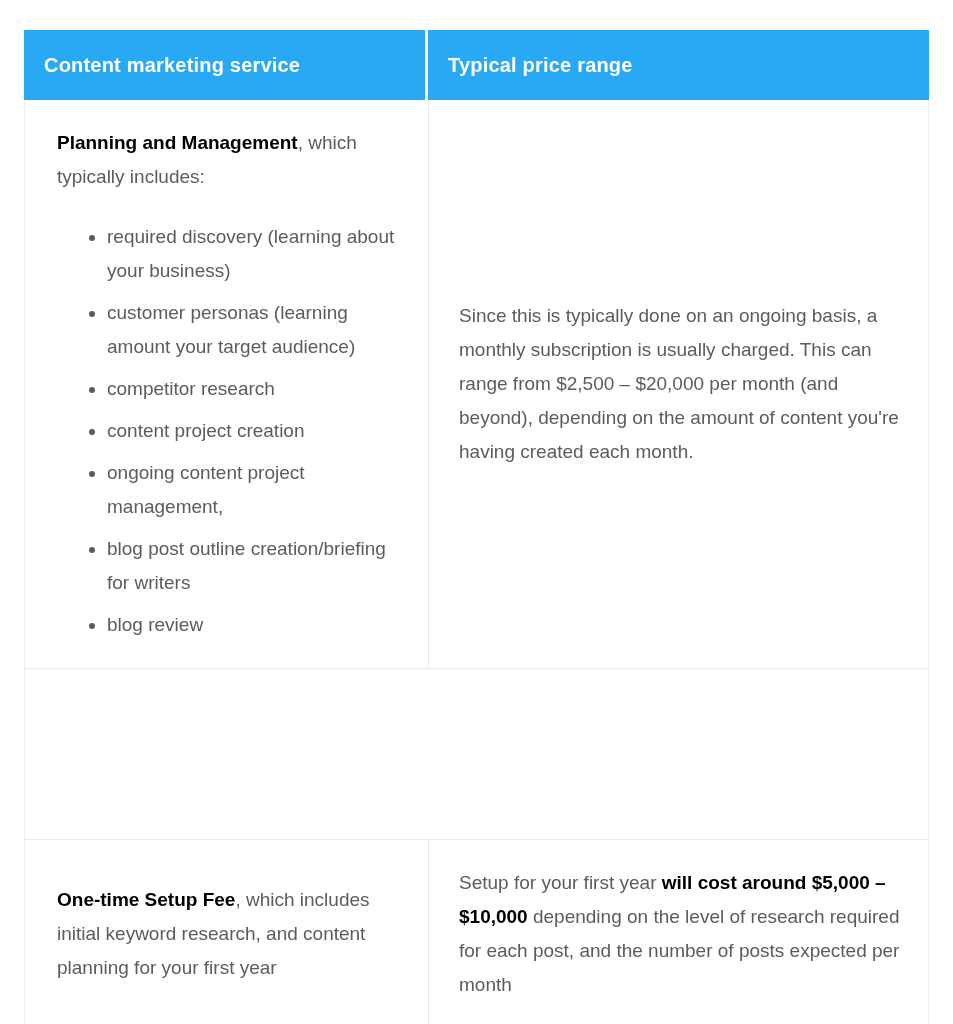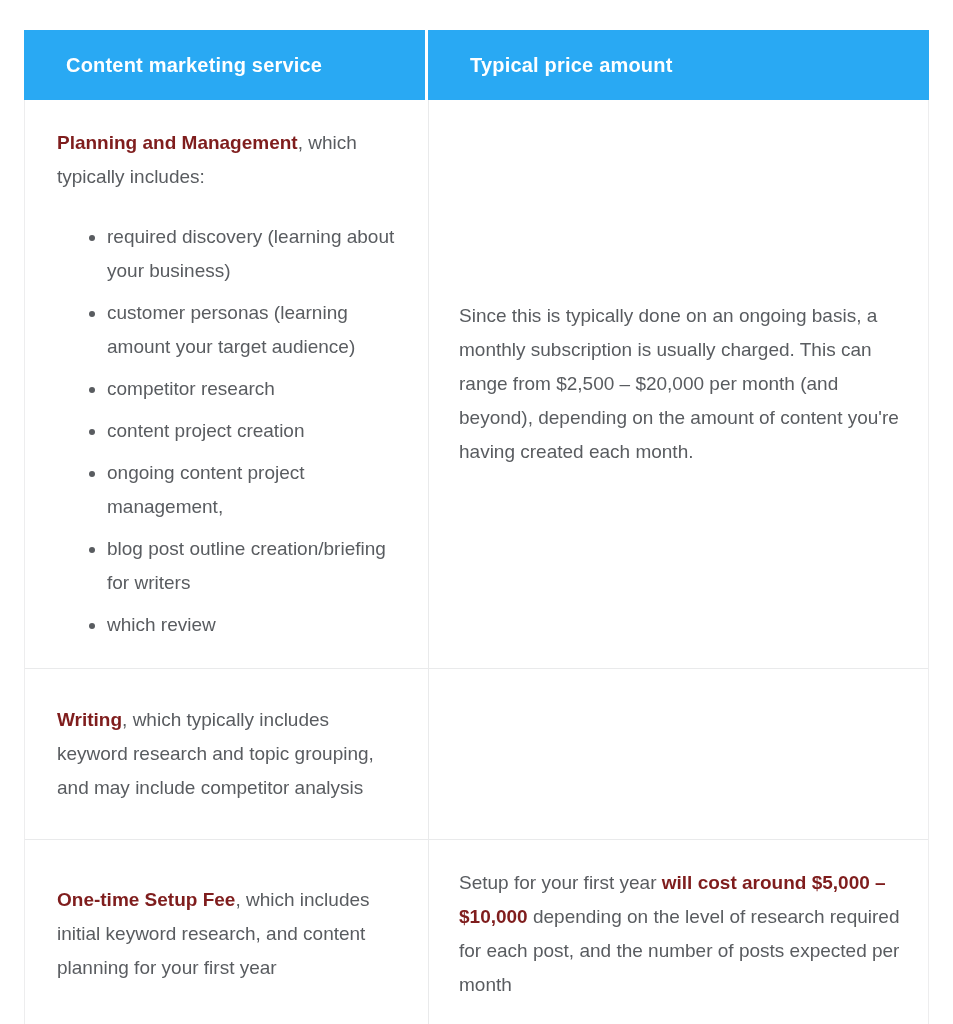--- a/index.html
+++ b/index.html
@@ -27,21 +27,21 @@
   }
   .th {
     box-sizing: border-box;
     background: #29a9f3;
     color: #ffffff;
     font-weight: 700;
     font-size: 20px;
     height: 70px;
     display: flex;
     align-items: center;
-    padding-left: 42px;
+    padding-left: 20px;
     letter-spacing: 0.2px;
   }
   .th.first {
     border-right: 3px solid #ffffff;
   }
   .tbody {
     border-left: 1px solid #ededee;
     border-right: 1px solid #ededee;
     border-bottom: 1px solid #ededee;
   }
@@ -70,21 +70,21 @@
   }
   .cell.price {
     padding-left: 30px;
     padding-right: 28px;
   }
   .cell p {
     margin: 0;
   }
   .b {
     font-weight: 700;
-    color: #7f1d1d;
+    color: #000000;
     text-align: center;
   }
   ul.bullets {
     margin: 26px 0 0 0;
     padding-left: 50px;
     list-style: disc;
   }
   ul.bullets:empty { display: none; }
   ul.bullets li {
     margin-bottom: 8px;
@@ -92,48 +92,44 @@
   ul.bullets li:last-child { margin-bottom: 0; }
 </style>
 </head>
 <body>
 
 <div class="canvas">
   <div class="pricing-table">
 
     <div class="thead">
       <div class="th first">Content marketing service</div>
-      <div class="th">Typical price amount</div>
+      <div class="th">Typical price range</div>
     </div>
 
     <div class="tbody">
 
       <div class="row row-planning">
         <div class="cell service">
           <p><span class="b">Planning and Management</span><span>, which typically includes:</span></p>
           <ul class="bullets">
               <li>required discovery (learning about your business)</li>
               <li>customer personas (learning amount your target audience)</li>
               <li>competitor research</li>
               <li>content project creation</li>
               <li>ongoing content project management,</li>
               <li>blog post outline creation/briefing for writers</li>
-              <li>which review</li>
+              <li>blog review</li>
             </ul>
         </div>
         <div class="cell price">
           <p><span>Since this is typically done on an ongoing basis, a monthly subscription is usually charged. This can range from $2,500 – $20,000 per month (and beyond), depending on the amount of content you're having created each month.</span></p>
         </div>
       </div>
 
       <div class="row row-writing">
-        <div class="cell service">
-          <p><span class="b">Writing</span><span>, which typically includes keyword research and topic grouping, and may include competitor analysis</span></p>
-
-        </div>
       </div>
 
       <div class="row row-setup">
         <div class="cell service">
           <p><span class="b">One-time Setup Fee</span><span>, which includes initial keyword research, and content planning for your first year</span></p>
 
         </div>
         <div class="cell price">
           <p><span>Setup for your first year </span><span class="b">will cost around $5,000 – $10,000</span><span> depending on the level of research required for each post, and the number of posts expected per month</span></p>
         </div>

